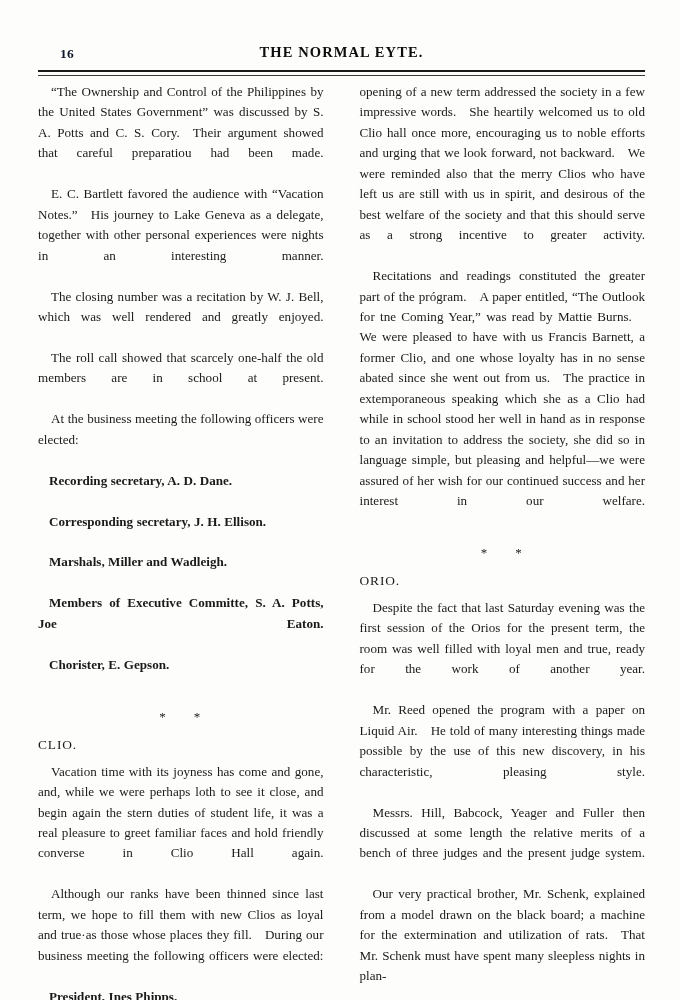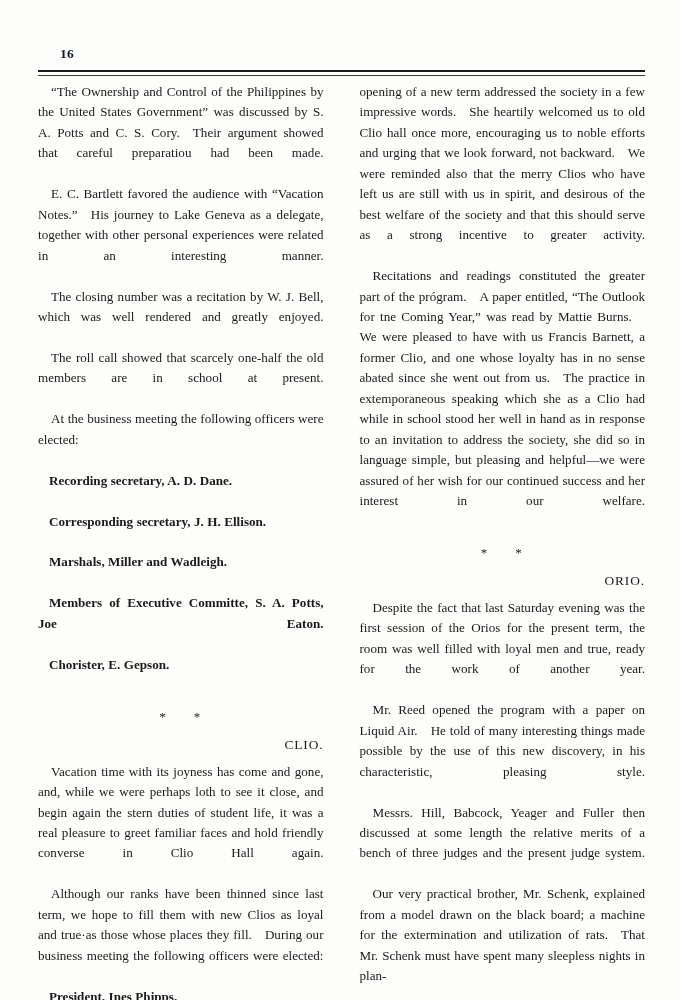--- a/index.html
+++ b/index.html
@@ -130,43 +130,44 @@
     font-size: 13px;
     letter-spacing: 2px;
     line-height: 16px;
   }
   .stars span.star-gap {
     display: inline-block;
     width: 26px;
   }
   .section-heading {
     margin: 0 0 7px 0;
-    text-align: right;
+    text-align: left;
     font-size: 13.4px;
     letter-spacing: 0.9px;
     line-height: 20px;
   }
 </style>
 </head>
 <body>
 
 <div class="page">
 
   <div class="masthead">
     <div class="folio">16</div>
+    <div class="journal-title">THE NORMAL EYTE.</div>
   </div>
   <div class="rule-thick"></div>
   <div class="rule-thin"></div>
 
   <div class="columns">
 
     <div class="col">
 
       <p class="cont">“The Ownership and Control of the Philippines by the United States Government” was discussed by S. A. Potts and C. S. Cory. Their argument showed that careful preparatiou had been made.</p>
-      <p class="para">E. C. Bartlett favored the audience with “Vacation Notes.” His journey to Lake Geneva as a delegate, together with other personal experiences were related in an interesting manner.</p>
+      <p class="para">E. C. Bartlett favored the audience with “Vacation Notes.” His journey to Lake Geneva as a delegate, together with other personal experiences were nights in an interesting manner.</p>
       <p class="para">The closing number was a recitation by W. J. Bell, which was well rendered and greatly enjoyed.</p>
       <p class="para">The roll call showed that scarcely one-half the old members are in school at present.</p>
       <p class="para">At the business meeting the following officers were elected:</p>
 
       <p class="roster-line">Recording secretary, A. D. Dane.</p>
       <p class="roster-line">Corresponding secretary, J. H. Ellison.</p>
       <p class="roster-line">Marshals, Miller and Wadleigh.</p>
       <p class="roster-line wrap">Members of Executive Committe, S. A. Potts, Joe Eaton.</p>
       <p class="roster-line">Chorister, E. Gepson.</p>
 

